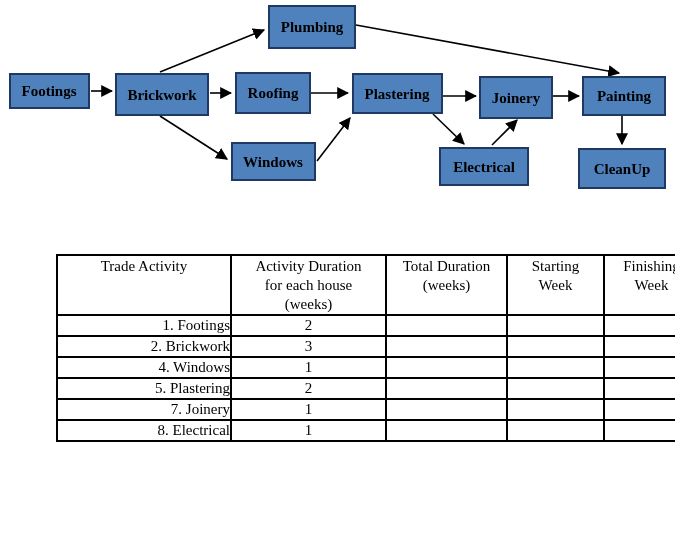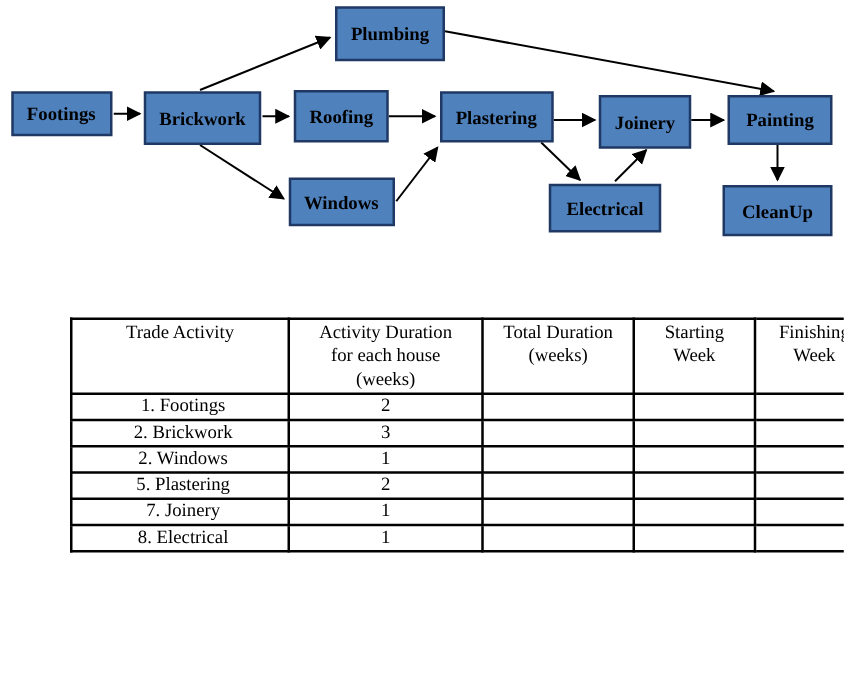--- a/index.html
+++ b/index.html
@@ -56,21 +56,21 @@
     white-space: pre-line;
     line-height: 19px;
     height: 57px;
     padding-top: 1px;
   }
   .activity-table td {
     height: 19px;
     line-height: 19px;
     vertical-align: middle;
   }
-  .activity-table td.c-activity { text-align: center; padding-left: 5px; }
+  .activity-table td.c-activity { text-align: right; padding-left: 5px; }
   .activity-table td.c-num { text-align: center; }
 </style>
 </head>
 <body>
 
 <div class="canvas">
 
   <svg class="diagram-svg" width="675" height="245" viewBox="0 0 675 245">
     <defs>
       <marker id="ah" viewBox="0 0 10 10" refX="9" refY="5" markerWidth="7.5" markerHeight="7.5" orient="auto-start-reverse">
@@ -166,21 +166,21 @@
         <td class="c-num"></td>
       </tr>
       <tr>
         <td class="c-activity">2. Brickwork</td>
         <td class="c-num">3</td>
         <td class="c-num"></td>
         <td class="c-num"></td>
         <td class="c-num"></td>
       </tr>
       <tr>
-        <td class="c-activity">2. Windows</td>
+        <td class="c-activity">4. Windows</td>
         <td class="c-num">1</td>
         <td class="c-num"></td>
         <td class="c-num"></td>
         <td class="c-num"></td>
       </tr>
       <tr>
         <td class="c-activity">5. Plastering</td>
         <td class="c-num">2</td>
         <td class="c-num"></td>
         <td class="c-num"></td>

